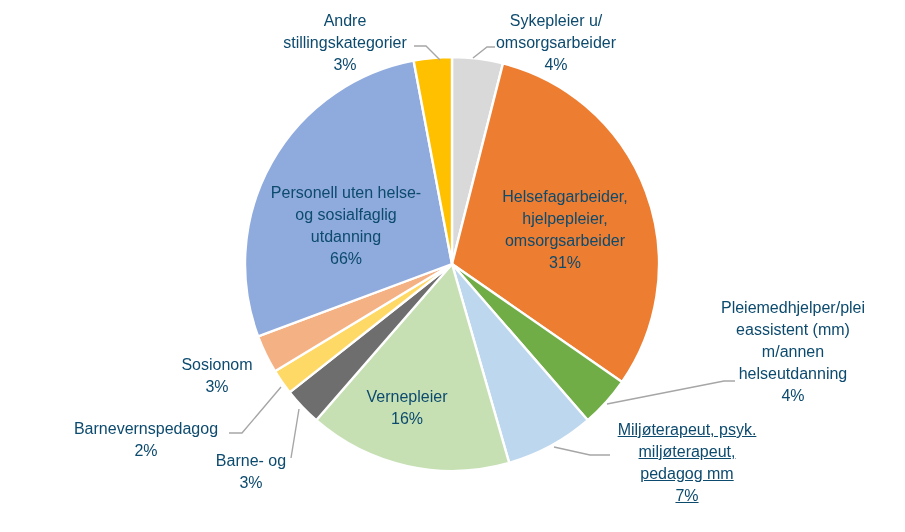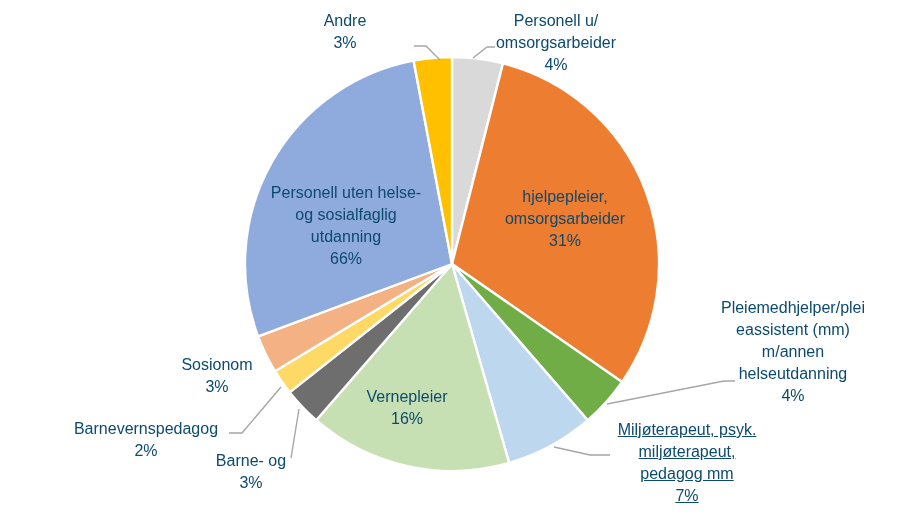--- a/index.html
+++ b/index.html
@@ -44,28 +44,30 @@
         <polyline points="495,47 487,47 473,58" fill="none" stroke="#A6A6A6" stroke-width="1.4"></polyline>
         <polyline points="607,404 724,381 735,381" fill="none" stroke="#A6A6A6" stroke-width="1.4"></polyline>
         <polyline points="554,447 590,455 610,455" fill="none" stroke="#A6A6A6" stroke-width="1.4"></polyline>
         <polyline points="229,433 242,433 281,387" fill="none" stroke="#A6A6A6" stroke-width="1.4"></polyline>
         <polyline points="291,458 299,409" fill="none" stroke="#A6A6A6" stroke-width="1.4"></polyline>
       </g>
   </svg>
   <div>
       <div class="callout" style="left: 345px; top: 10px;">
         <div>Andre</div>
+        <div>stillingskategorier</div>
         <div>3%</div>
       </div>
       <div class="callout" style="left: 556px; top: 10px;">
-        <div>Personell u/</div>
+        <div>Sykepleier u/</div>
         <div>omsorgsarbeider</div>
         <div>4%</div>
       </div>
       <div class="callout" style="left: 565px; top: 186px;">
+        <div>Helsefagarbeider,</div>
         <div>hjelpepleier,</div>
         <div>omsorgsarbeider</div>
         <div>31%</div>
       </div>
       <div class="callout" style="left: 346px; top: 182px;">
         <div>Personell uten helse-</div>
         <div>og sosialfaglig</div>
         <div>utdanning</div>
         <div>66%</div>
       </div>

